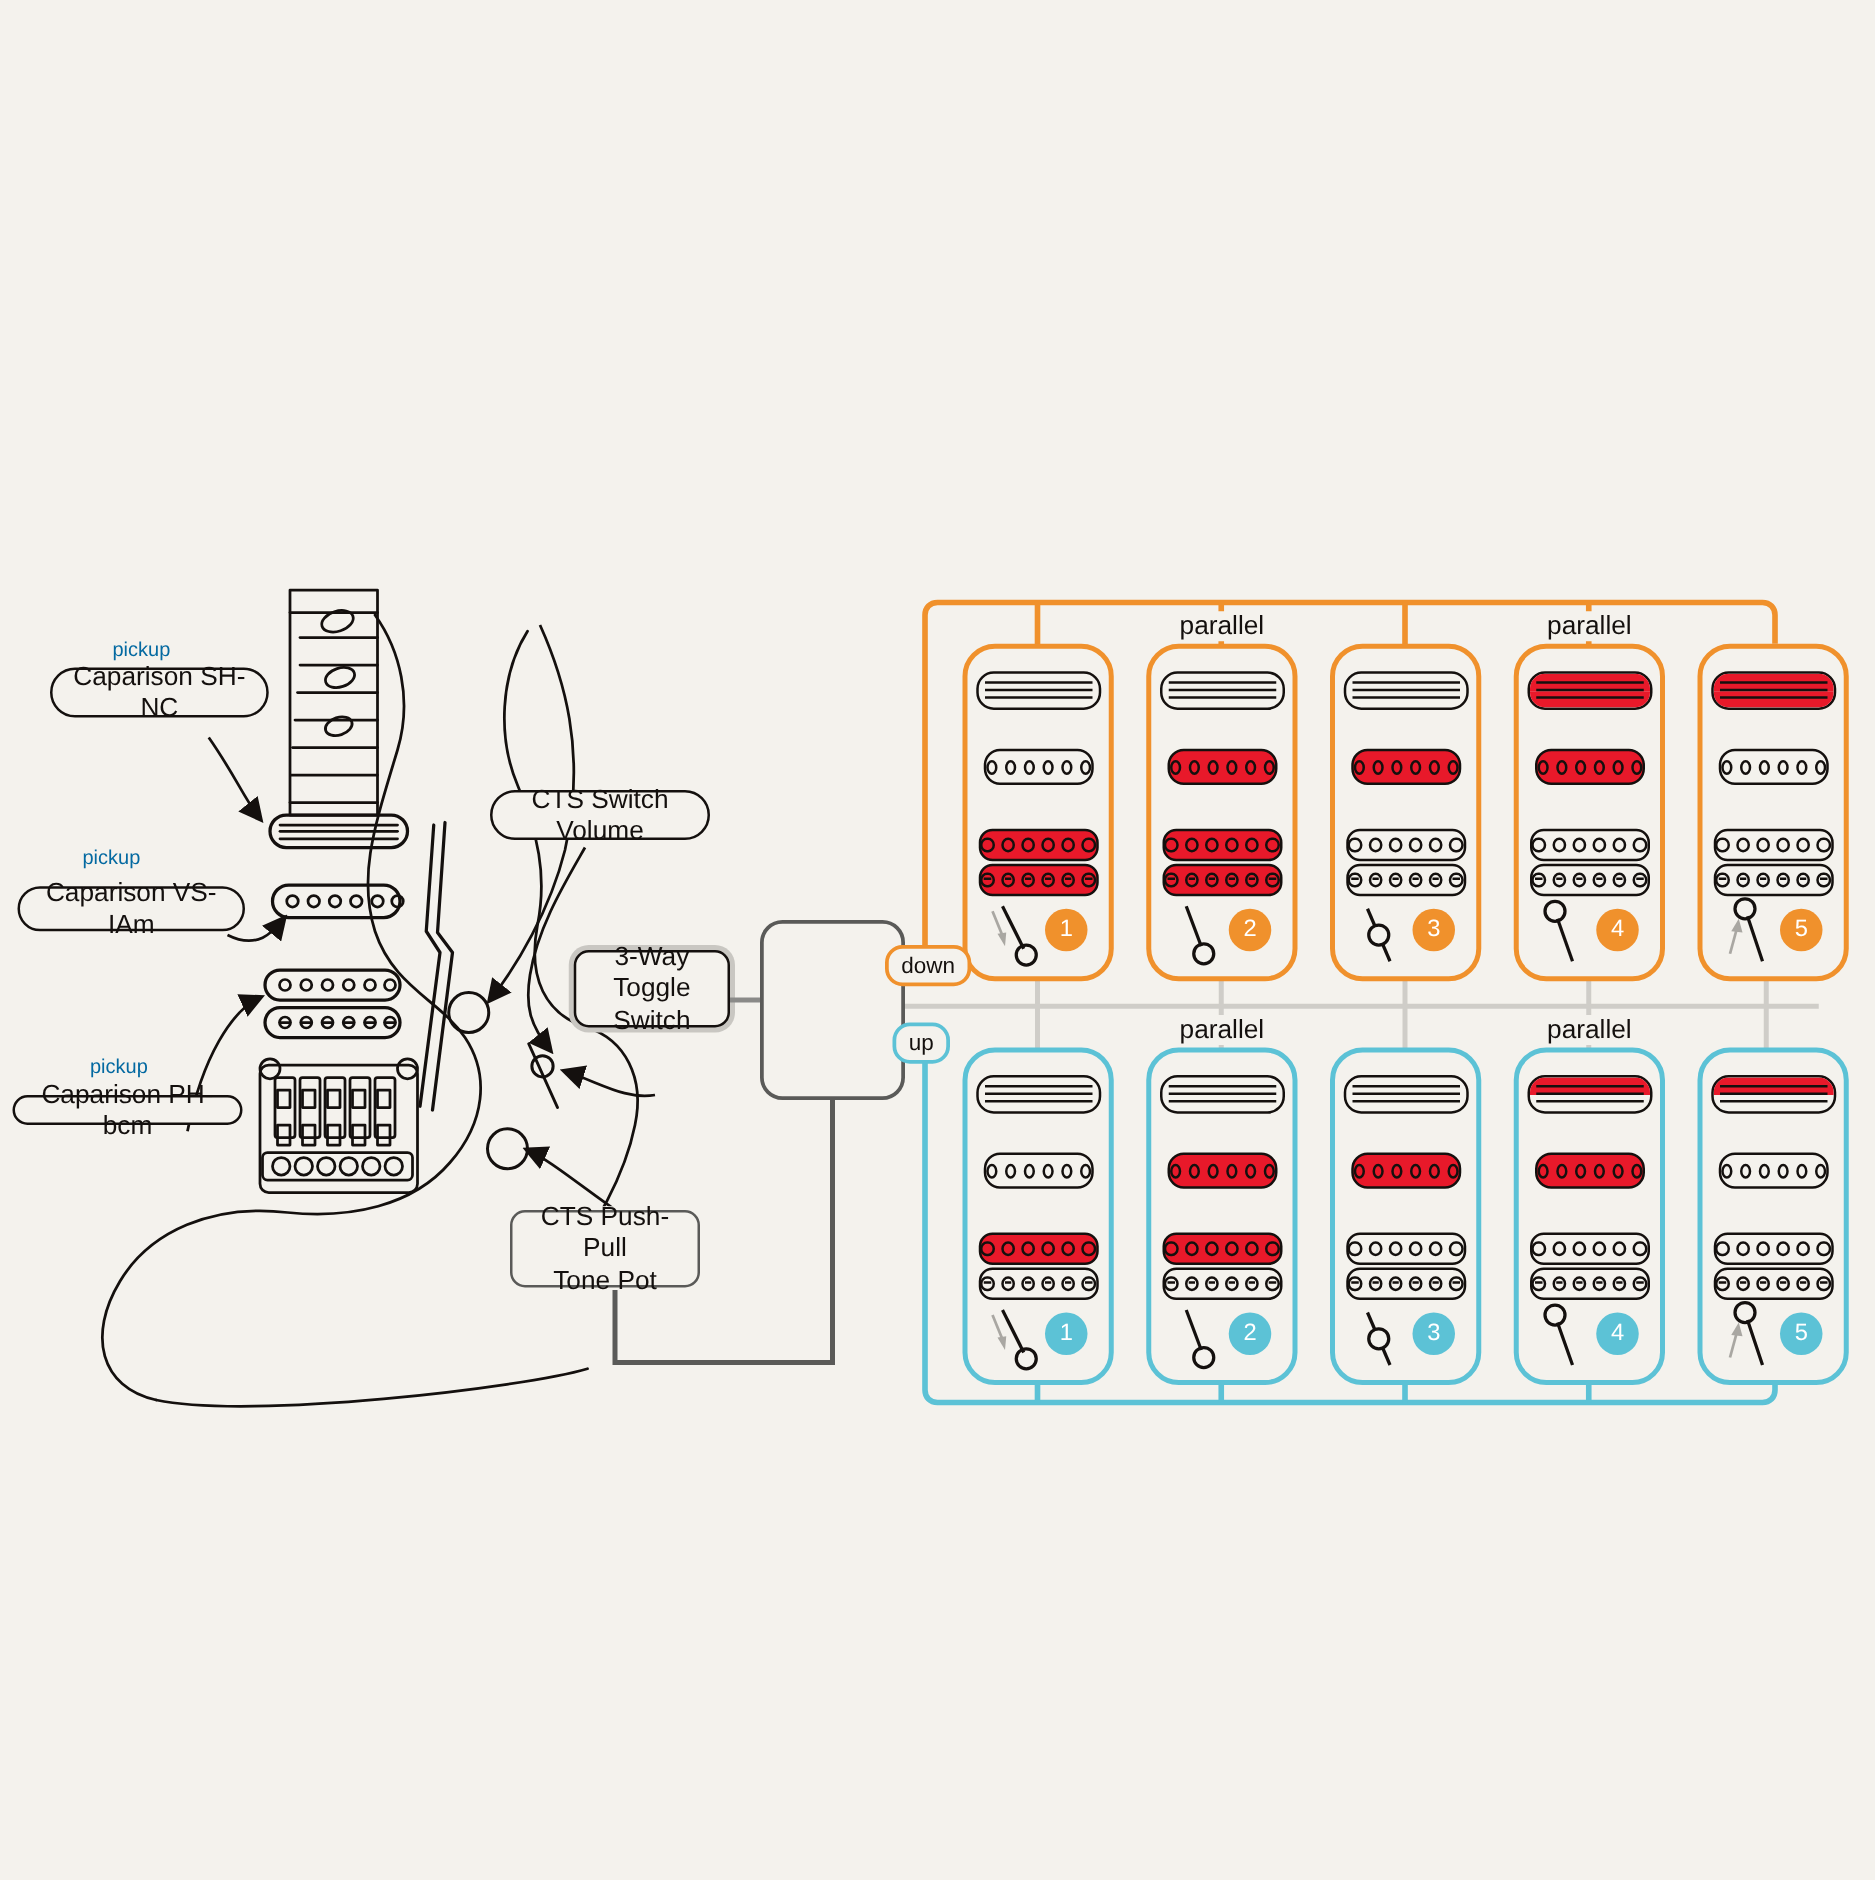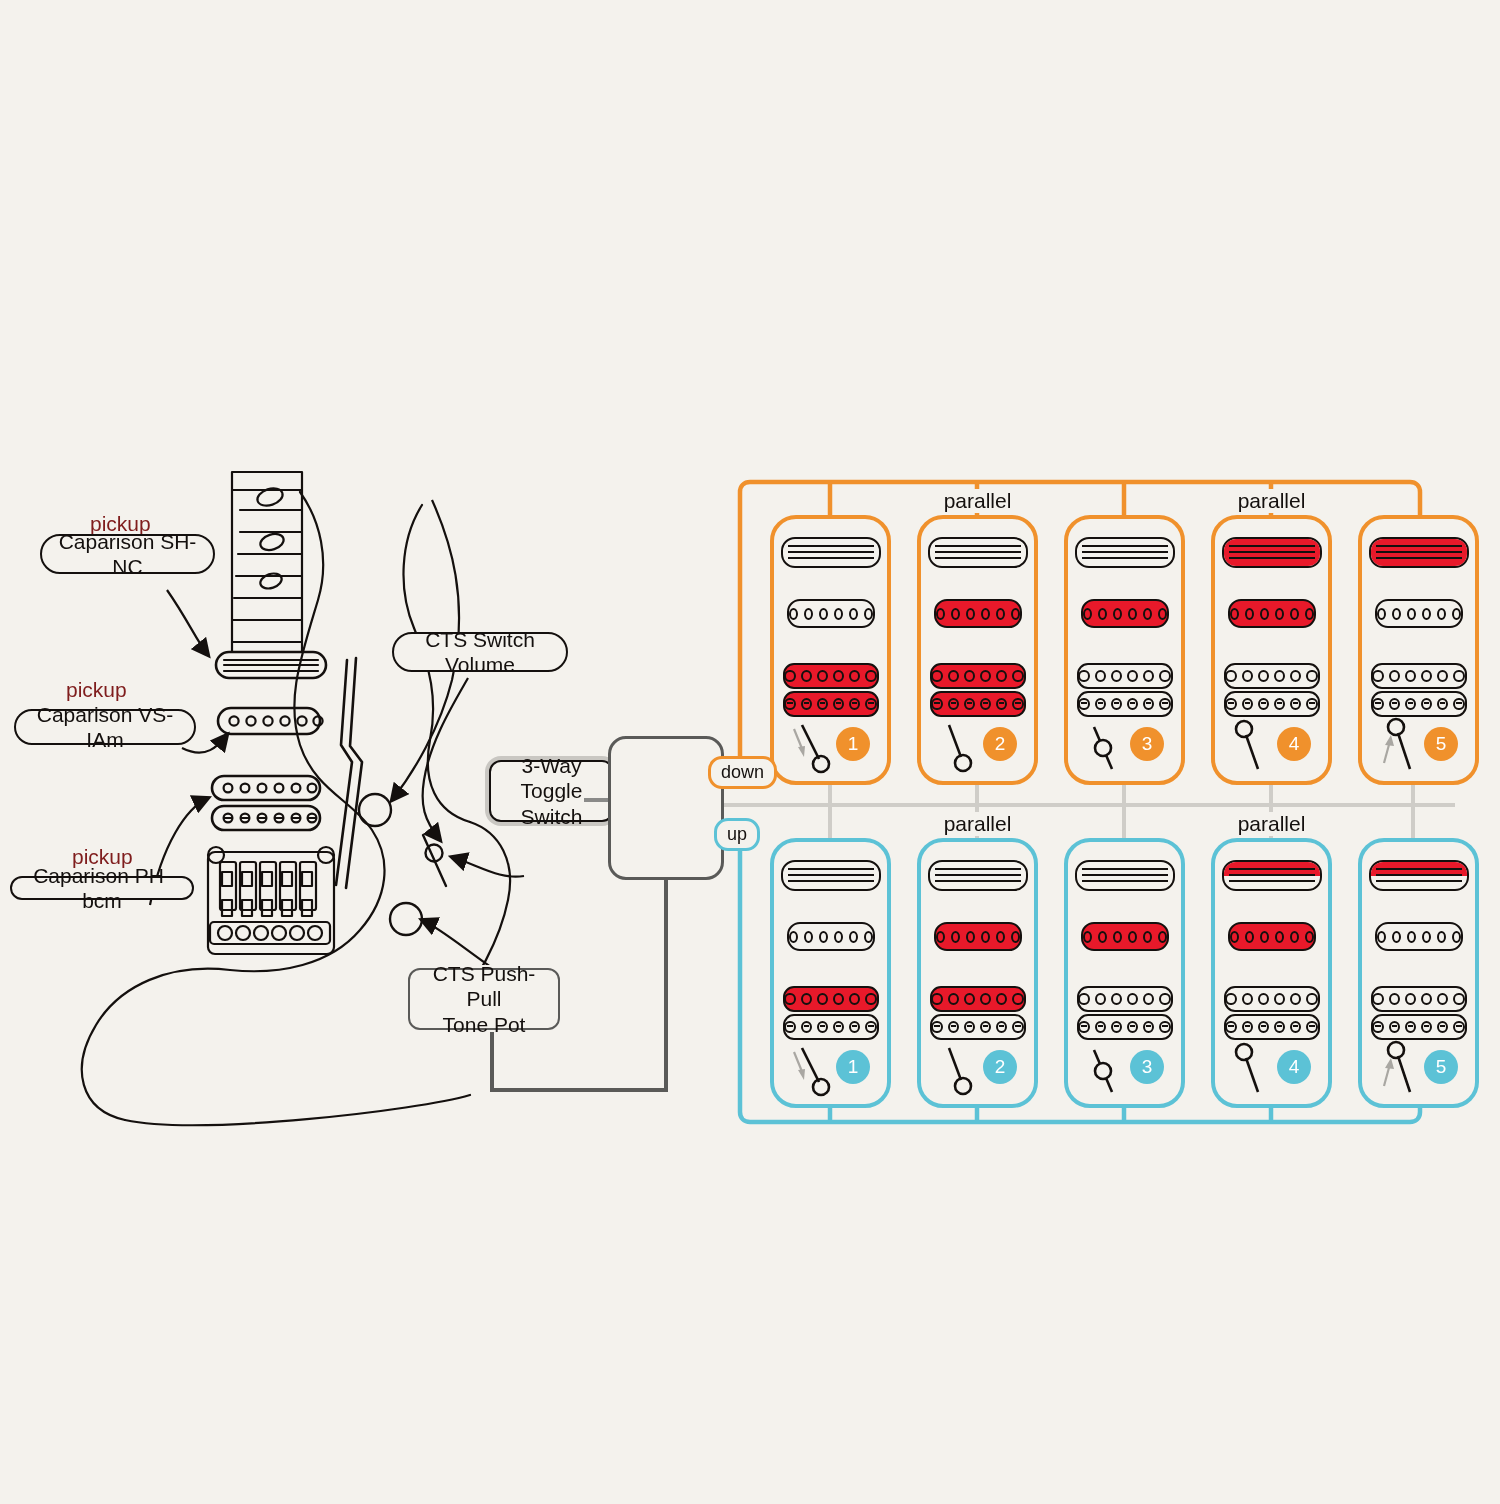--- a/index.html
+++ b/index.html
@@ -30,22 +30,22 @@
   }
   .pill.shadowed{
     border-color:#14100e;
     box-shadow:0 0 0 4px #c9c7c2;
   }
   .pill.gray{
     border:2.6px solid #5a5a58;
   }
   .pickup-tag{
     position:absolute;
-    color:#7f1d1d;
-    font-size:21px;
+    color:#0369a1;
+    font-size:16px;
   }
 
   
   .modepill{
     position:absolute;
     box-sizing:border-box;
     display:flex;align-items:center;justify-content:center;
     background:#f4f2ed;
     border-radius:14px;
     font-size:18px;
@@ -273,21 +273,21 @@
   <div class="pickup-tag" style="left:90px;top:512px;">pickup</div>
   <div class="pill" style="left:40px;top:534px;width:175px;height:40px;">Caparison SH-NC</div>
 
   <div class="pickup-tag" style="left:66px;top:678px;">pickup</div>
   <div class="pill" style="left:14px;top:709px;width:182px;height:36px;">Caparison VS-IAm</div>
 
   <div class="pickup-tag" style="left:72px;top:845px;">pickup</div>
   <div class="pill" style="left:10px;top:876px;width:184px;height:24px;">Caparison PH-bcm</div>
 
   <div class="pill" style="left:392px;top:632px;width:176px;height:40px;">CTS Switch Volume</div>
-  <div class="pill shadowed" style="left:459px;top:760px;width:125px;height:62px;border-radius:12px;margin-left:30px;">3-Way Toggle
+  <div class="pill shadowed" style="left:459px;top:760px;width:125px;height:62px;border-radius:12px;">3-Way Toggle
 Switch</div>
   <div class="pill gray" style="left:408px;top:968px;width:152px;height:62px;border-radius:12px;box-shadow:0 0 0 3px #f4f2ed;">CTS Push-Pull
 Tone Pot</div>
 
   <svg class="layer">
 
     <g stroke="#cfcdc8" stroke-width="4" fill="none">
       <line x1="718" y1="805" x2="1455" y2="805"></line>
       <line x1="830" y1="745" x2="830" y2="870"></line>
       <line x1="977" y1="745" x2="977" y2="870"></line>

